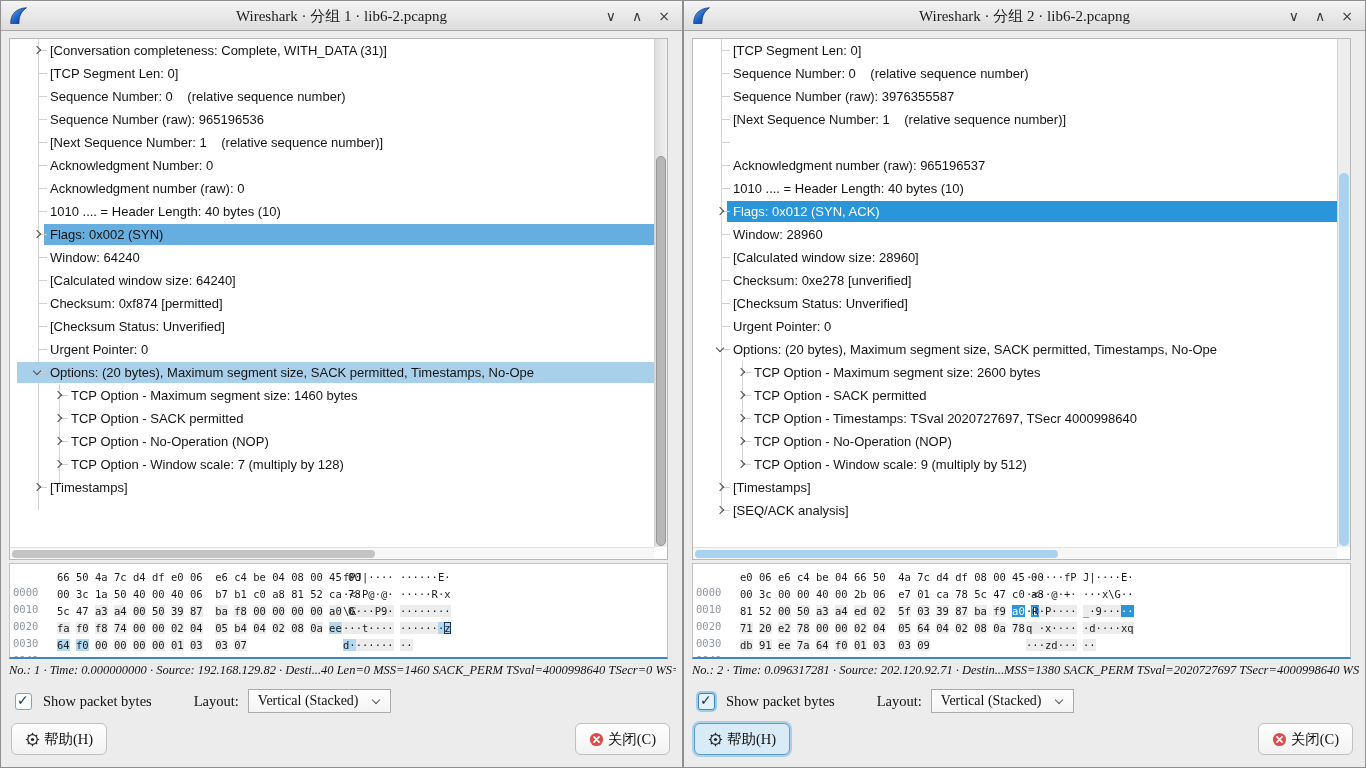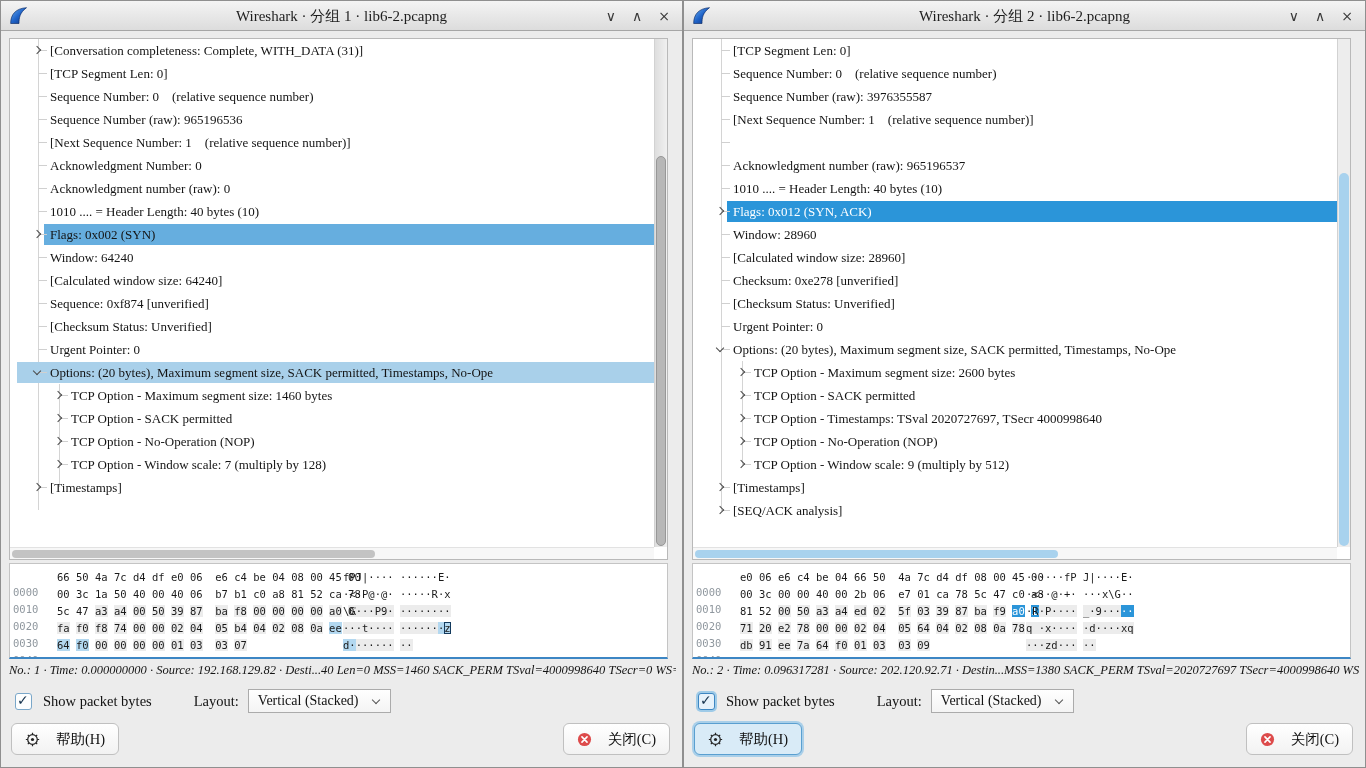--- a/index.html
+++ b/index.html
@@ -17,21 +17,21 @@
   .app-icon { position:absolute; left:8px; top:5px; width:20px; height:20px; }
   .title { position:absolute; left:0; right:0; top:0; height:30px; line-height:30px;
            text-align:center; font-size:15px; color:#1d1d1d; }
   .win-btns { position:absolute; right:12px; top:0; height:30px; display:flex; align-items:center; gap:16px; }
   .winbtn { font-family:"DejaVu Sans",sans-serif; font-size:14px; color:#3a3a3a; cursor:default; line-height:30px; }
 
   
   .tree-pane { position:absolute; left:8px; top:37px; width:659px; height:522px;
                background:#ffffff; border:1px solid #b9b9b9; }
   .tree-rows { position:absolute; left:0; top:0; right:13px; bottom:12px; overflow:hidden;
-               font-family:Liberation Serif, serif; font-size:13px; color:#141414; }
+               font-family:Liberation Sans, sans-serif; font-size:13px; color:#141414; }
   .trow { position:relative; height:23px; }
   .trow::before { content:""; position:absolute; top:1px; bottom:1px; right:0; z-index:0; }
   .trow.hl-active::before   { left:34px; background:#2b95d9; }
   .trow.hl-inactive::before { left:34px; background:#66aedf; }
   .trow.hl-secondary::before{ left:7px;  background:#a9d0ea; }
   .trow.hl-active .ttext { color:#ffffff; }
   .ttext { position:relative; z-index:1; display:inline-block; white-space:pre; line-height:23px; }
   .ttext.d0 { margin-left:40px; } .ttext.d1 { margin-left:61px; }
   .tick { position:absolute; top:11px; height:1px; width:9px; background:#d0d0d0; z-index:0; }
   .tick.t0 { left:28px; } .tick.t1 { left:49px; }
@@ -84,21 +84,21 @@
   .layout-label { margin-left:42px; }
   .combobox { position:relative; margin-left:9px; width:143px; height:24px; border:1px solid #ababab;
               border-radius:0; background:linear-gradient(#ffffff,#f4f4f4); display:flex; align-items:center; }
   .combobox .cb-text { font-size:14px; color:#111; margin-left:9px; }
   .cb-chev { position:absolute; right:11px; top:7px; width:6px; height:6px;
              border-right:1.5px solid #555; border-bottom:1.5px solid #555; transform:rotate(45deg); }
 
   
   .btnrow { position:absolute; left:10px; right:12px; top:721px; height:34px;
             display:flex; justify-content:space-between; align-items:center; }
-  .btn { display:flex; align-items:center; gap:16px; height:32px; padding:0 13px;
+  .btn { display:flex; align-items:center; gap:4px; height:32px; padding:0 13px;
          background:linear-gradient(#ffffff,#f2f2f2); border:1px solid #c0c0c0; border-radius:6px;
          font-family:"Liberation Serif","DejaVu Serif",serif; font-size:14.5px; color:#111; }
   #win-right .help-btn { background:#d9ebf7; border-color:#5a9fd0; box-shadow:0 0 0 2px #a9cfe9; }
   .btn svg { display:block; }
 </style>
 </head>
 <body>
 
 <div id="stage">
 
@@ -131,21 +131,21 @@
           <div class="trow"><span class="tick t0"></span><span class="ttext d0">[TCP Segment Len: 0]</span></div>
           <div class="trow"><span class="tick t0"></span><span class="ttext d0">Sequence Number: 0    (relative sequence number)</span></div>
           <div class="trow"><span class="tick t0"></span><span class="ttext d0">Sequence Number (raw): 965196536</span></div>
           <div class="trow"><span class="tick t0"></span><span class="ttext d0">[Next Sequence Number: 1    (relative sequence number)]</span></div>
           <div class="trow"><span class="tick t0"></span><span class="ttext d0">Acknowledgment Number: 0</span></div>
           <div class="trow"><span class="tick t0"></span><span class="ttext d0">Acknowledgment number (raw): 0</span></div>
           <div class="trow"><span class="tick t0"></span><span class="ttext d0">1010 .... = Header Length: 40 bytes (10)</span></div>
           <div class="trow hl-inactive"><span class="tick t0"></span><span class="chev chev-right c0"></span><span class="ttext d0">Flags: 0x002 (SYN)</span></div>
           <div class="trow"><span class="tick t0"></span><span class="ttext d0">Window: 64240</span></div>
           <div class="trow"><span class="tick t0"></span><span class="ttext d0">[Calculated window size: 64240]</span></div>
-          <div class="trow"><span class="tick t0"></span><span class="ttext d0">Sequence: 0xf874 [unverified]</span></div>
+          <div class="trow"><span class="tick t0"></span><span class="ttext d0">Checksum: 0xf874 [permitted]</span></div>
           <div class="trow"><span class="tick t0"></span><span class="ttext d0">[Checksum Status: Unverified]</span></div>
           <div class="trow"><span class="tick t0"></span><span class="ttext d0">Urgent Pointer: 0</span></div>
           <div class="trow hl-secondary"><span class="tick t0"></span><span class="chev chev-down c0"></span><span class="ttext d0">Options: (20 bytes), Maximum segment size, SACK permitted, Timestamps, No-Ope</span></div>
           <div class="trow"><span class="tick t1"></span><span class="chev chev-right c1"></span><span class="ttext d1">TCP Option - Maximum segment size: 1460 bytes</span></div>
           <div class="trow"><span class="tick t1"></span><span class="chev chev-right c1"></span><span class="ttext d1">TCP Option - SACK permitted</span></div>
           <div class="trow"><span class="tick t1"></span><span class="chev chev-right c1"></span><span class="ttext d1">TCP Option - No-Operation (NOP)</span></div>
           <div class="trow"><span class="tick t1"></span><span class="chev chev-right c1"></span><span class="ttext d1">TCP Option - Window scale: 7 (multiply by 128)</span></div>
           <div class="trow"><span class="tick t0"></span><span class="chev chev-right c0"></span><span class="ttext d0">[Timestamps]</span></div>
         </div>
       <div class="vscroll">

